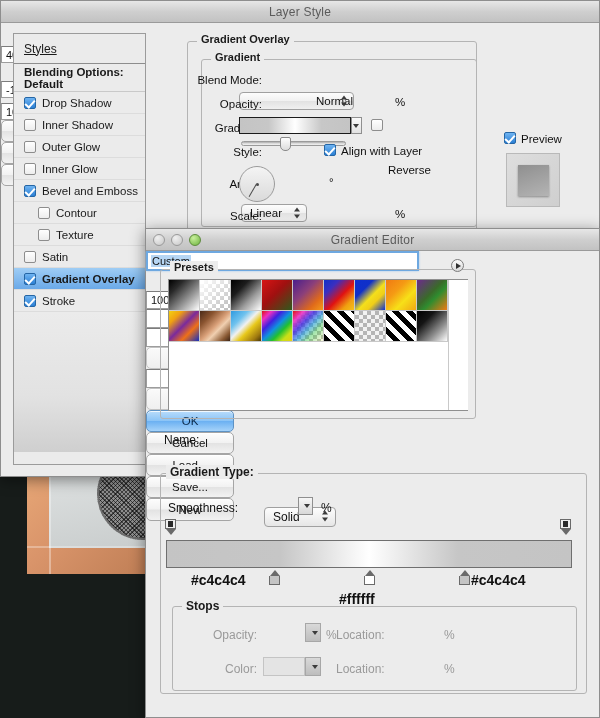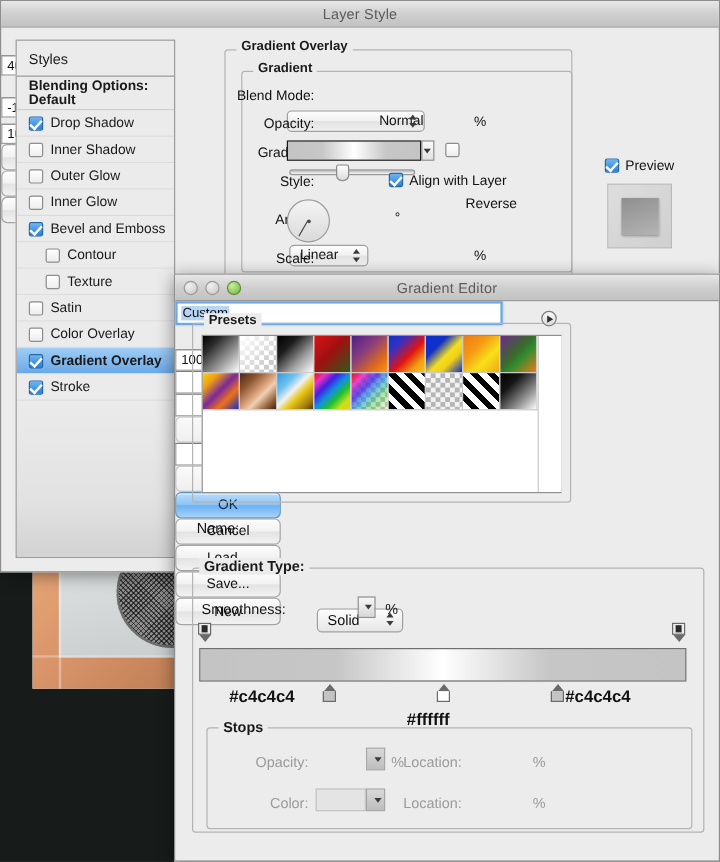--- a/index.html
+++ b/index.html
@@ -125,21 +125,21 @@
            background:linear-gradient(to bottom,#a9a9a9,#d9d9d9 45%,#f2f2f2);
            border:1px solid #9a9a9a; position:relative; }
   .thumb { position:absolute; top:-5px; width:11px; height:14px;
            background:linear-gradient(to bottom,#fdfdfd,#dcdcdc);
            border:1px solid #8a8a8a; border-radius:2px 2px 5px 5px; }
 
   
   .styles-list { position:absolute; background:#ebebeb;
                  border:1px solid #9b9b9b; overflow:hidden; }
   .sl-head { height:30px; display:flex; align-items:center; padding-left:10px;
-             font-size:12px; background:#ebebeb; border-bottom:1px solid #8d8d8d; }
+             font-size:12px; background:#ebebeb; border-bottom:1px solid #8d8d8d;text-decoration:underline; }
   .sl-blend { height:28px; display:flex; align-items:center; padding-left:10px;
               font-size:11.5px; font-weight:bold; border-bottom:1px solid #c9c9c9;
               background:#ebebeb; }
   .sl-row { height:22px; display:flex; align-items:center; gap:6px; padding-left:10px;
             border-bottom:1px solid #dcdcdc; font-size:11.5px; background:#ebebeb; }
   .sl-row.sub { padding-left:24px; }
   .sl-row.sel { background:linear-gradient(to bottom,#9fcdf5,#6aa9e8); }
   .sl-fill { background:linear-gradient(to bottom,#ebebeb 0%,#e2e2e2 60%,#cfcfcf 100%); }
 
   
@@ -248,24 +248,20 @@
             <span class="cb"></span>
             <span>Contour</span>
           </div>
           <div class="sl-row sub">
             <span class="cb"></span>
             <span>Texture</span>
           </div>
           <div class="sl-row">
             <span class="cb"></span>
             <span>Satin</span>
-          </div>
-          <div class="sl-row">
-            <span class="cb"></span>
-            <span>Color Overlay</span>
           </div>
           <div class="sl-row sel">
             <span class="cb on"></span>
             <span style="font-weight: bold;">Gradient Overlay</span>
           </div>
           <div class="sl-row">
             <span class="cb on"></span>
             <span>Stroke</span>
           </div>
         </div>

